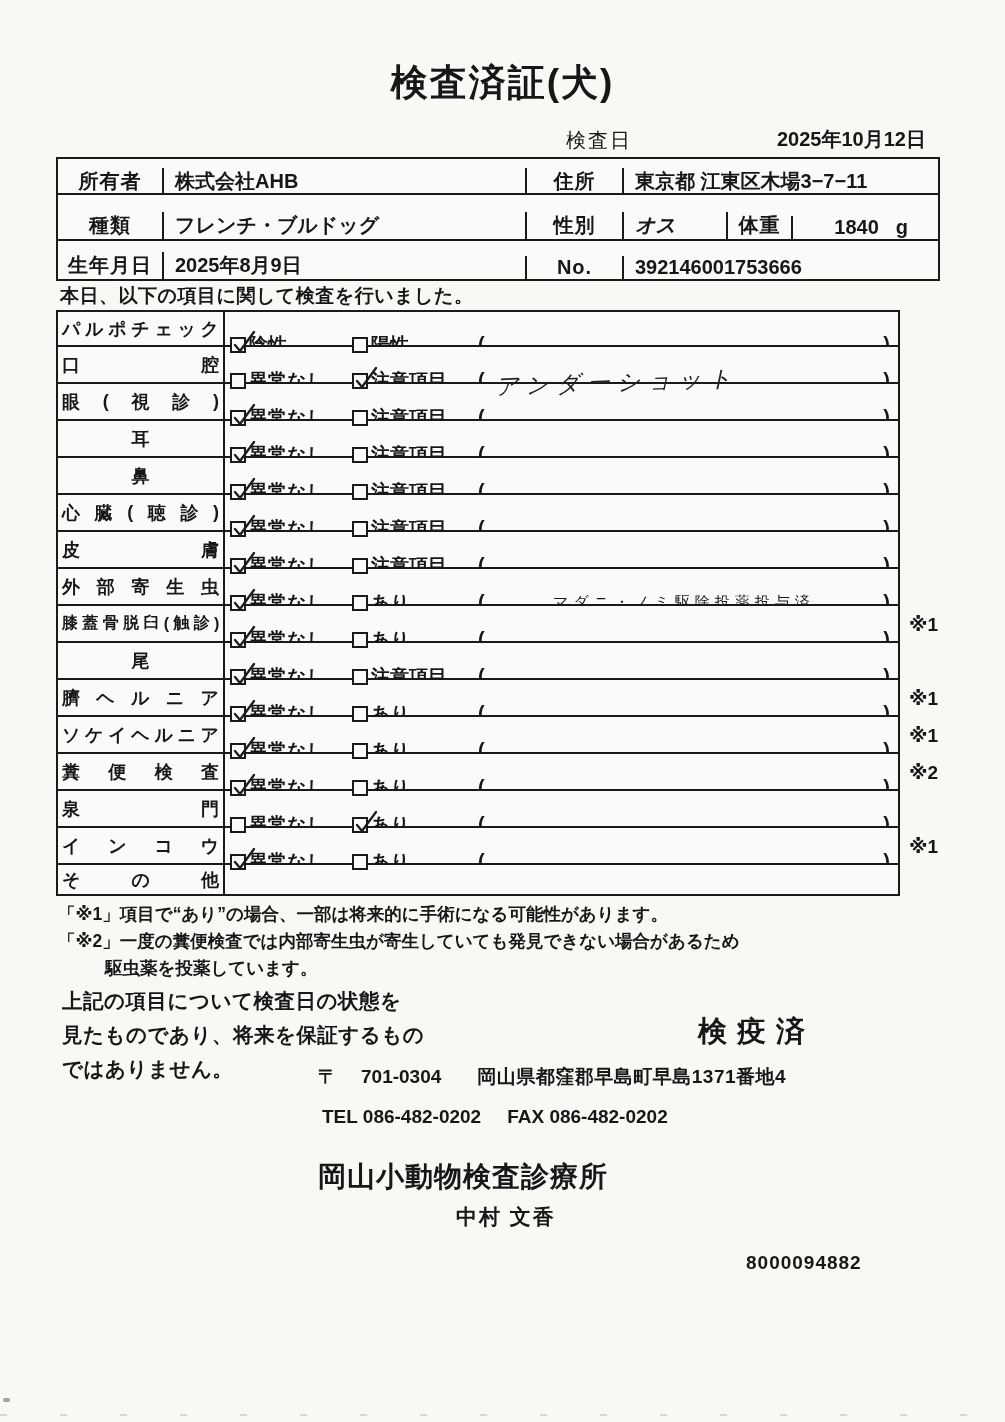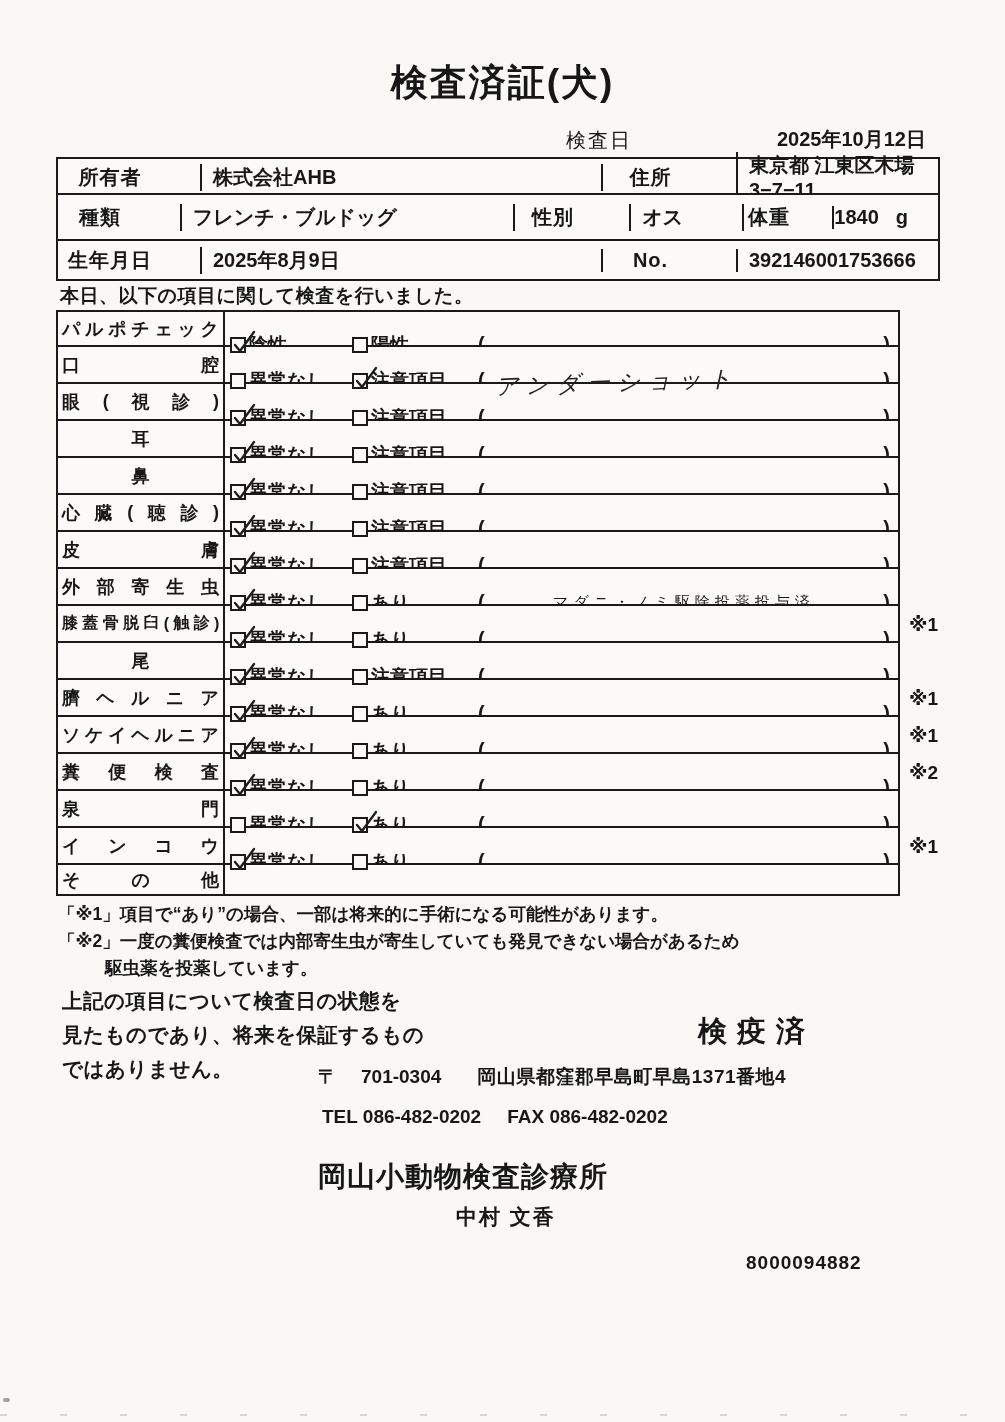--- a/index.html
+++ b/index.html
@@ -11,33 +11,33 @@
   }
   .abs { position:absolute; }
 
   
   .title { top:58px; left:0; right:0; text-align:center; font-size:37px; font-weight:700; letter-spacing:2px; }
   .exam-label { top:127px; left:566px; font-size:20px; font-weight:400; letter-spacing:2px; }
   .exam-date  { top:126px; left:777px; font-size:20px; font-weight:600; }
 
   
   .tbl { border:2px solid #1a1a1a; display:flex; flex-direction:column; background:#fbfaf8; }
-  .trow { display:flex; align-items:center;gap:38px; }
+  .trow { display:flex; align-items:flex-end; }
   .trow + .trow { border-top:2px solid #1a1a1a; }
   .cell { display:flex; align-items:center; font-size:20px; font-weight:600; }
   .cell + .cell { border-left:2px solid #1a1a1a; }
   .cell.lbl { justify-content:center; letter-spacing:1px; }
   .cell.val { padding-left:11px; }
   .owner-tbl { top:157px; left:56px; width:884px; }
   .owner-tbl .trow { height:36px; }
   .dog-tbl { top:193px; left:56px; width:884px; }
   .dog-tbl .trow.r1 { height:44px; }
   .dog-tbl .trow.r2 { height:40px; }
   .w-lab1 { width:104px; } .w-val1 { width:363px; } .w-lab2 { width:97px; }
-  .w-sex { width:89px; } .w-wlab { width:65px; }
+  .w-sex { width:104px;font-style:italic; } .w-wlab { width:65px; }
   .w-flex { flex:1; }
   .weight-cell { justify-content:flex-end; padding-right:30px; gap:17px; }
 
   .intro { top:283px; left:60px; font-size:19px; font-weight:700; letter-spacing:0.5px; }
 
   
   .checklist { top:310px; left:56px; width:900px; }
   .chk-row { display:flex; align-items:stretch; }
   .row-main {
     width:844px; height:37px; display:flex; align-items:stretch;

